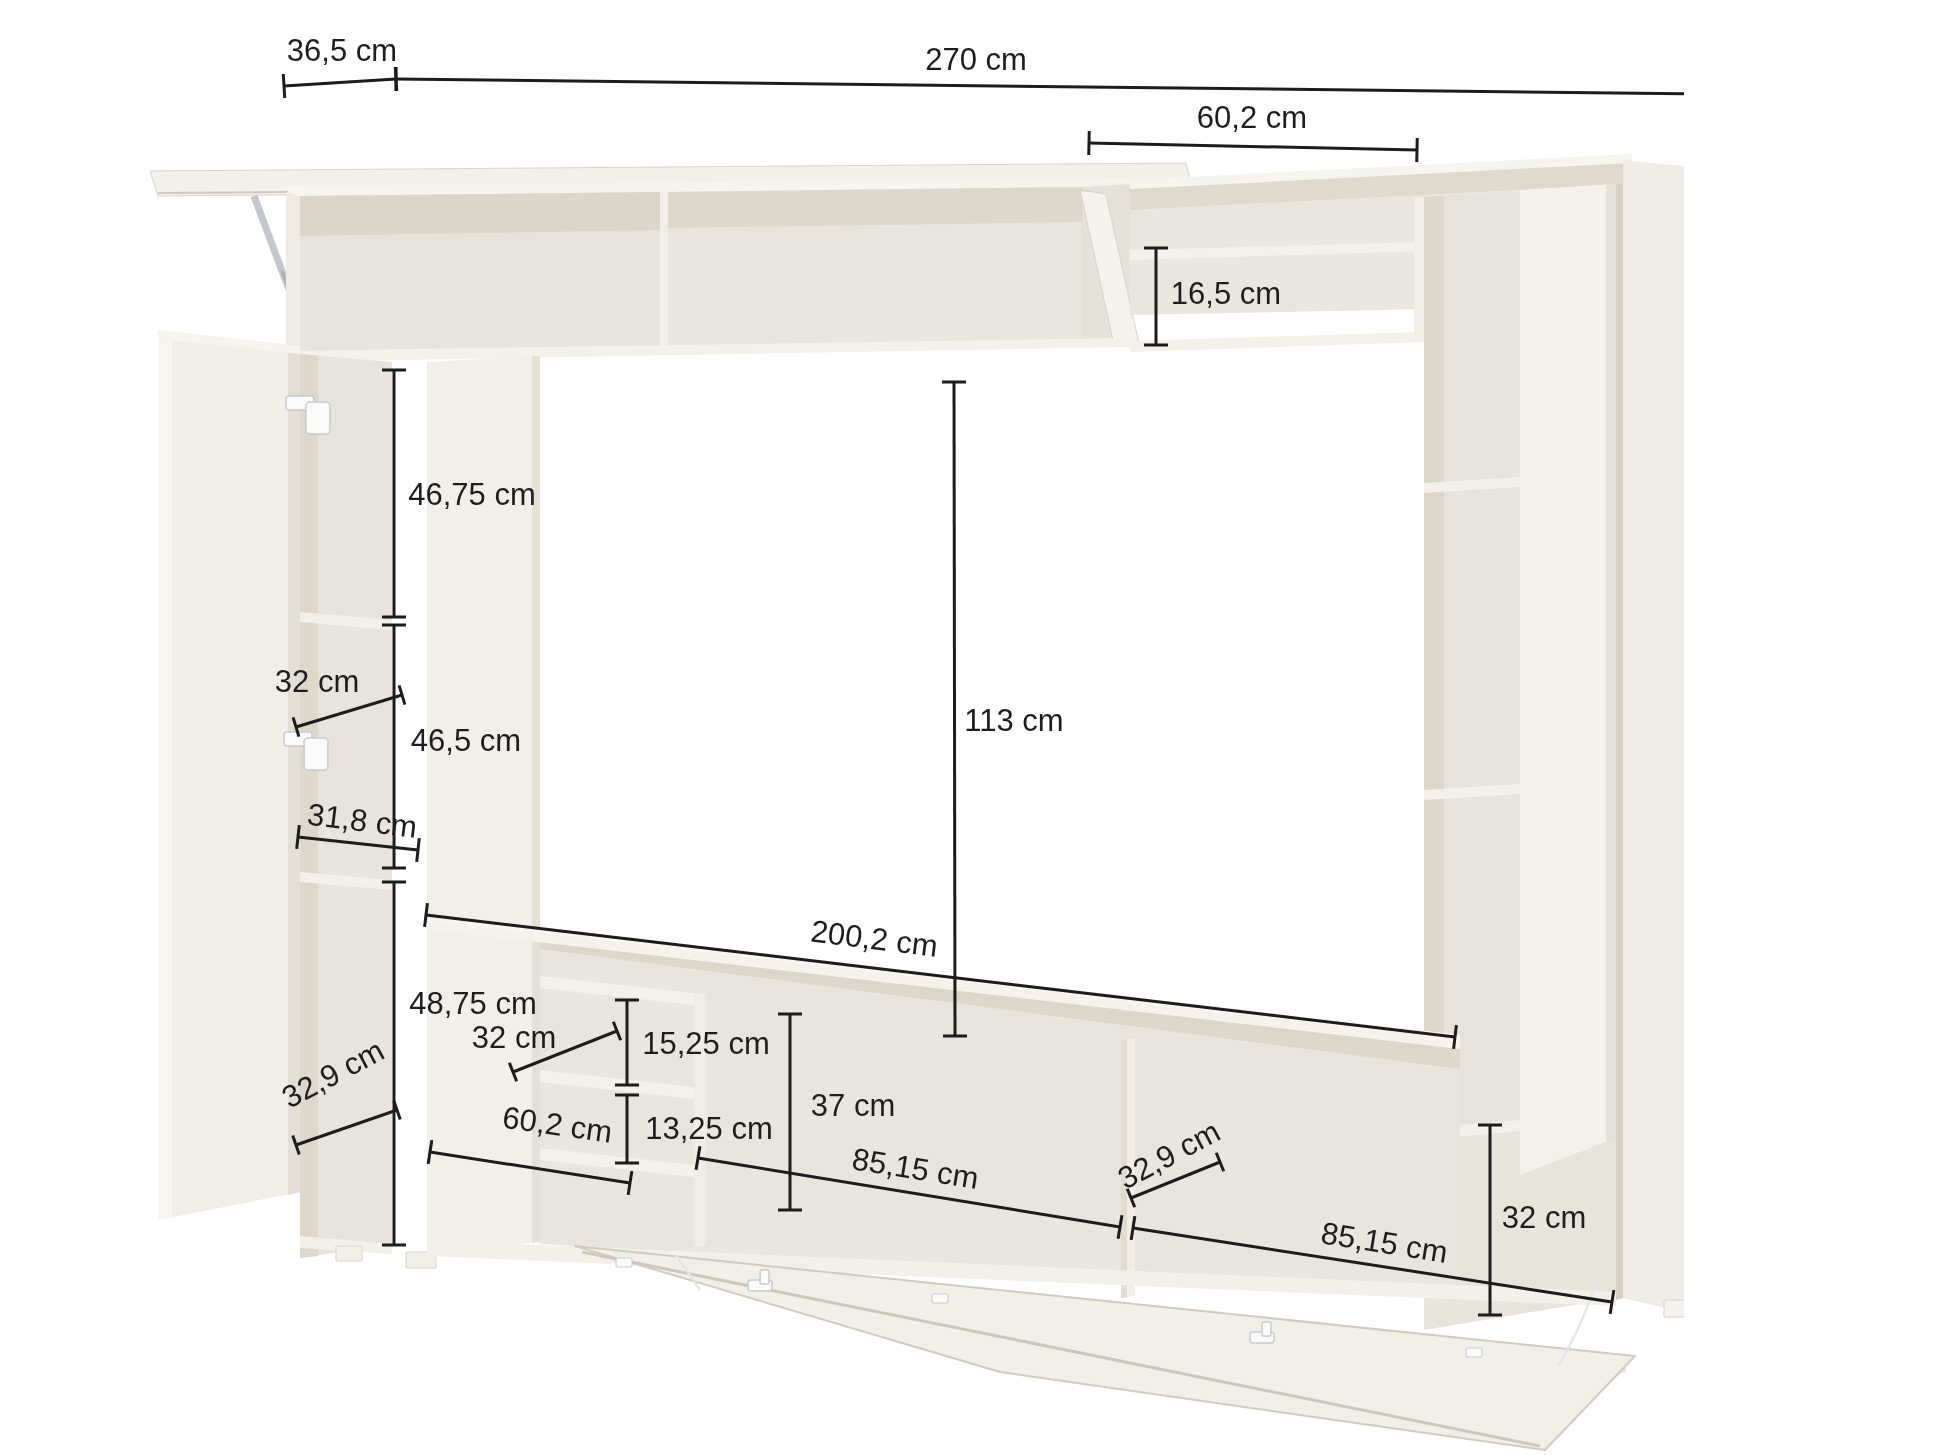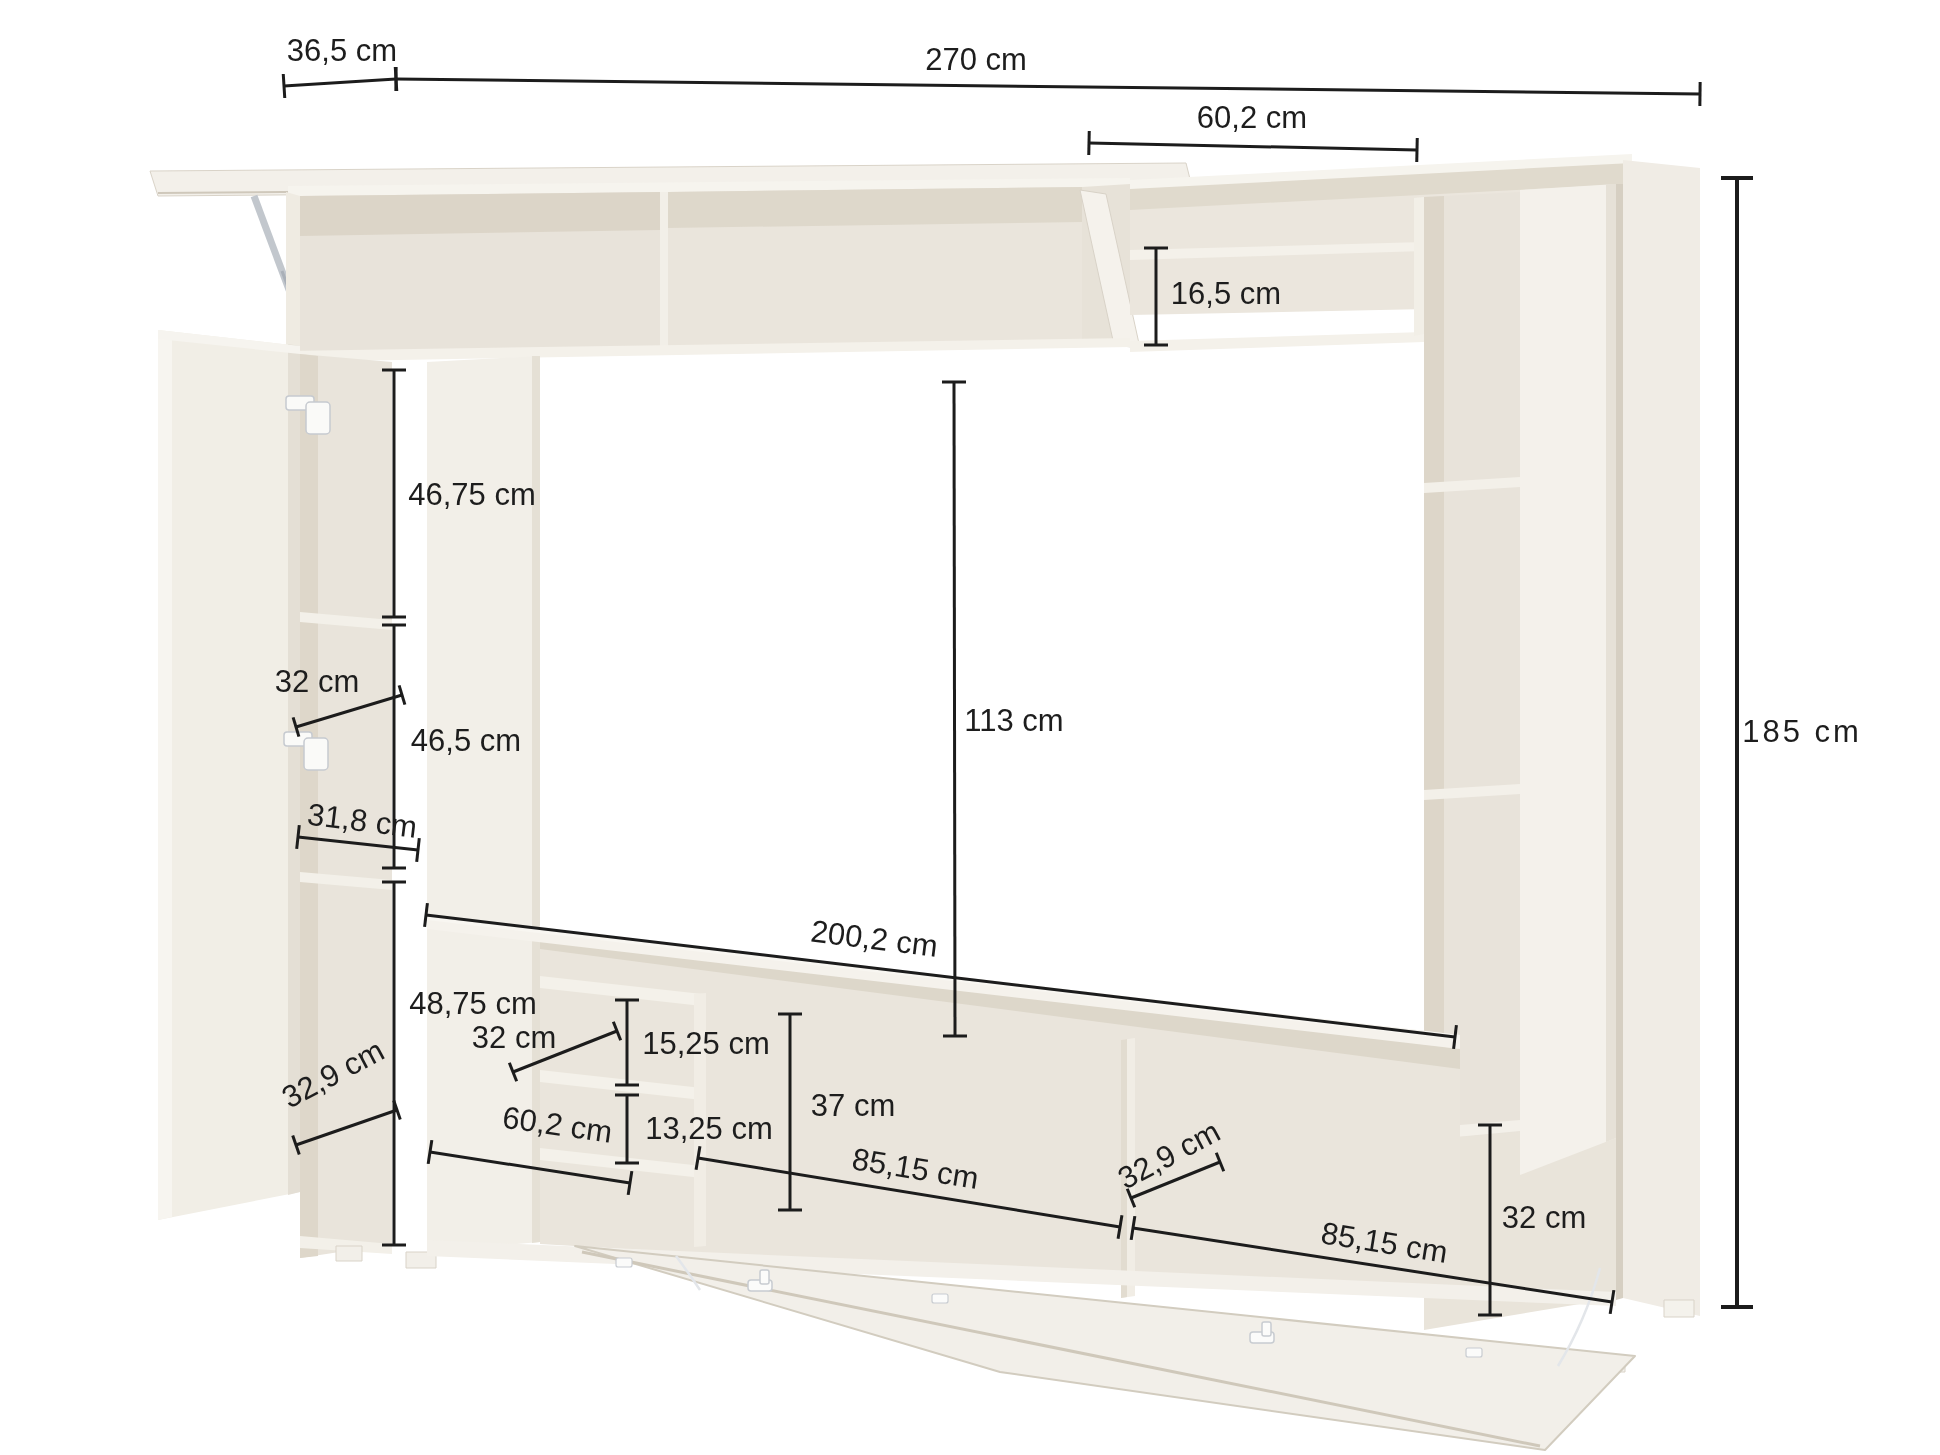--- a/index.html
+++ b/index.html
@@ -1,16 +1,16 @@
 <!DOCTYPE html>
 <html><head>
 <meta charset="utf-8">
 <style>
   html,body{margin:0;padding:0;background:#ffffff;}
-  .stage{position:relative;width:1940px;height:1455px;background:#ffffff;overflow:hidden;
+  .stage{position:relative;width:1684px;height:1455px;background:#ffffff;overflow:hidden;
          font-family:"Liberation Sans","DejaVu Sans",sans-serif;}
   svg{display:block;}
   .dim-label{font-family:"Liberation Sans","DejaVu Sans",sans-serif;font-weight:500;fill:#1d1d1d;}
 </style>
 </head>
 <body>
 
 <div class="stage">
 <svg width="1940" height="1455" viewBox="0 0 1940 1455">
 

